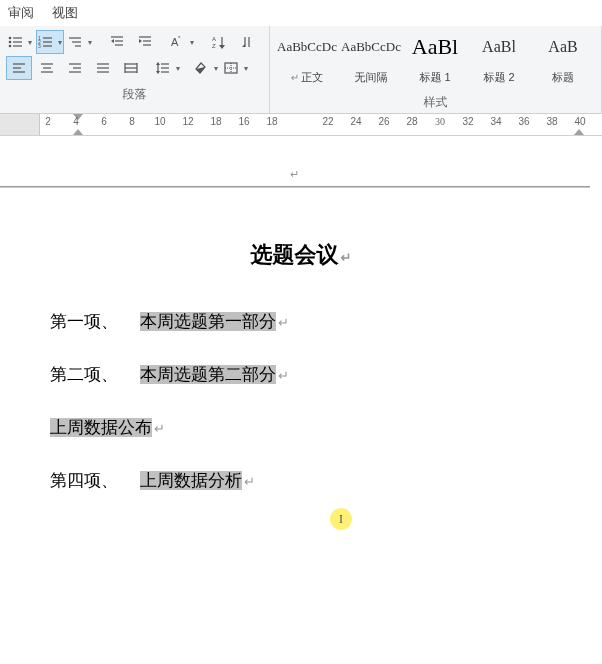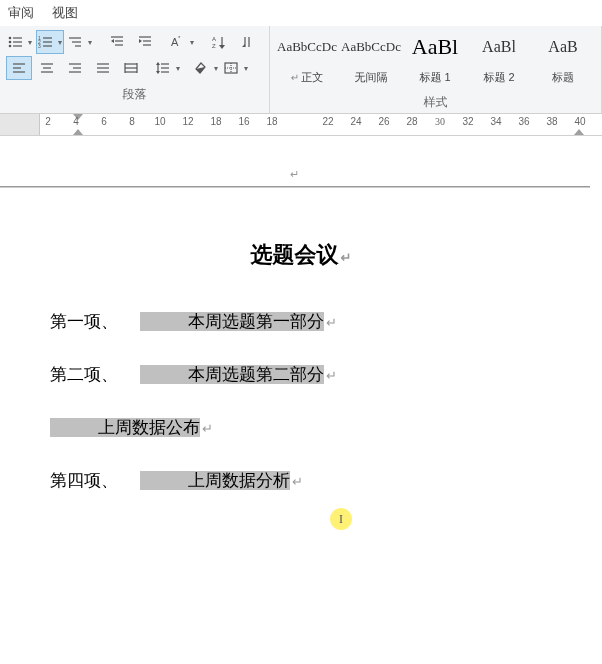--- a/index.html
+++ b/index.html
@@ -169,21 +169,20 @@
   display: flex;
   margin-bottom: 30px;
   font-family: "SimSun", serif;
   font-size: 17px;
   color: #000;
 }
 .item-num { width: 90px; }
 .item-txt { position: relative; }
 .sel {
   background: #c0c0c0;
-  padding-left: 48px;
 }
 .ret { color: #999; font-size: 13px; margin-left: 2px; }
 .cursor-spot {
   position: absolute;
   width: 22px;
   height: 22px;
   border-radius: 50%;
   background: #fff176;
   left: 330px;
   top: 372px;

